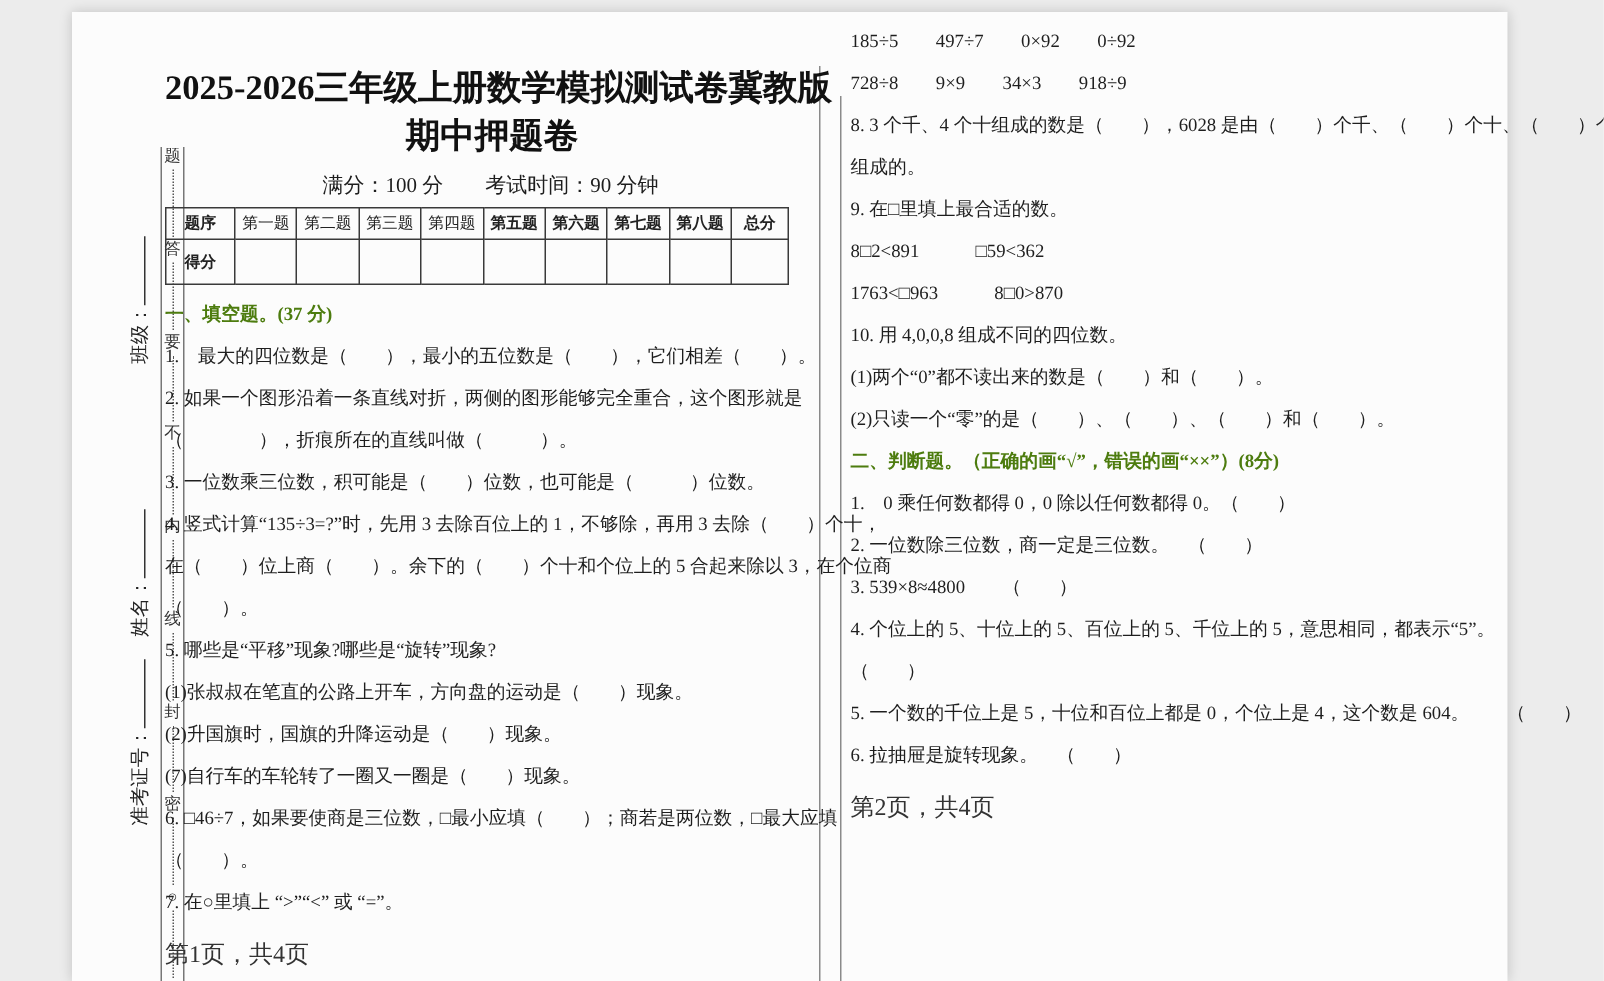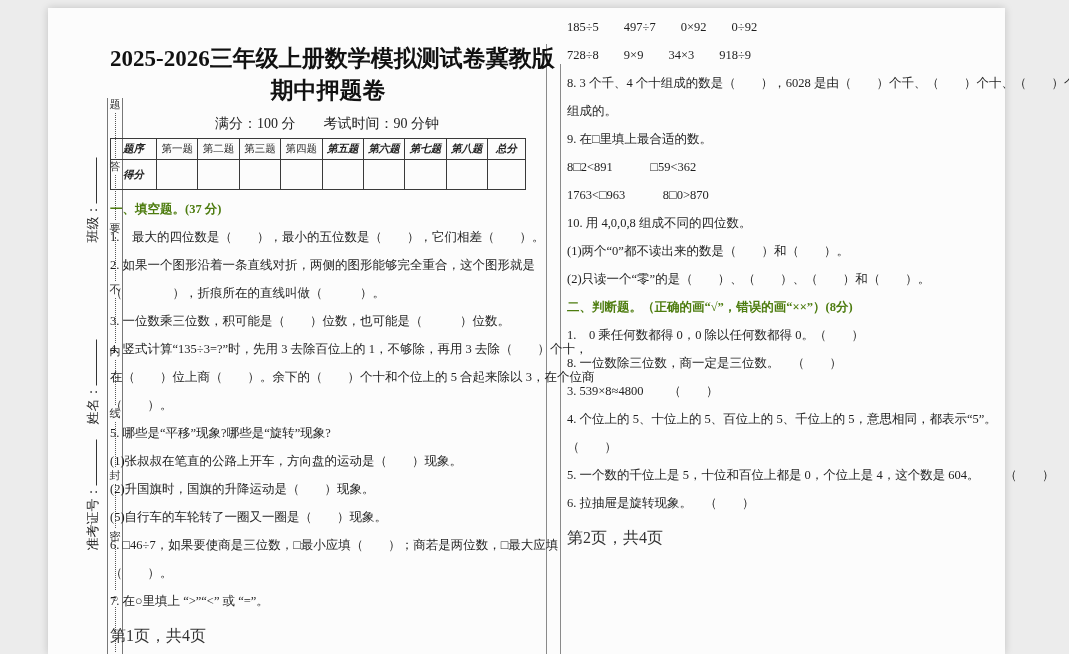--- a/index.html
+++ b/index.html
@@ -23,21 +23,21 @@
   .v-label .blank { display:inline-block; width:46px; border-bottom:1px solid #333; height:12px; }
   
   .leftpage { position:absolute; left:62px; top:5px; width:436px; color:#222; }
   .title { text-align:center; font-weight:bold; font-size:23px; line-height:32px; white-space:nowrap; color:#111; }
   #title1 { margin-top:30px; }
   .exam-info { text-align:center; font-size:14px; margin-top:8px; padding-right:2px; color:#1d1d1d; }
   table.score { width:416px; margin-top:5px; border-collapse:collapse; table-layout:fixed; }
   table.score td { border:1px solid #3a3a3a; font-size:10.5px; text-align:center; height:21px;
                    overflow:hidden; white-space:nowrap; color:#222; }
   table.score tr.score-row td { height:30px; }
-  table.score td.b { font-weight:bold;font-style:italic; }
+  table.score td.b { font-weight:bold; }
   table.score col.c-first { width:46px; } table.score col.c-last { width:38px; }
   .lines { margin-top:10px; }
   .tline { font-size:12.5px; height:18px; line-height:18px; margin-bottom:10px;
            white-space:nowrap; color:#1e1e1e; }
   .tline.heading { color:#4d7c0f; font-weight:bold; }
   .page-footer { font-size:16px; color:#333; margin-top:16px; }
   
   .rightpage { position:absolute; left:519px; top:0; width:430px; color:#222; }
   .rightpage .lines { }
 </style>
@@ -132,21 +132,21 @@
           <div class="tline">1.　最大的四位数是（　　），最小的五位数是（　　），它们相差（　　）。</div>
           <div class="tline">2. 如果一个图形沿着一条直线对折，两侧的图形能够完全重合，这个图形就是</div>
           <div class="tline">（　　　　），折痕所在的直线叫做（　　　）。</div>
           <div class="tline">3. 一位数乘三位数，积可能是（　　）位数，也可能是（　　　）位数。</div>
           <div class="tline">4. 竖式计算“135÷3=?”时，先用 3 去除百位上的 1，不够除，再用 3 去除（　　）个十，</div>
           <div class="tline">在（　　）位上商（　　）。余下的（　　）个十和个位上的 5 合起来除以 3，在个位商</div>
           <div class="tline">（　　）。</div>
           <div class="tline">5. 哪些是“平移”现象?哪些是“旋转”现象?</div>
           <div class="tline">(1)张叔叔在笔直的公路上开车，方向盘的运动是（　　）现象。</div>
           <div class="tline">(2)升国旗时，国旗的升降运动是（　　）现象。</div>
-          <div class="tline">(5)自行车的车轮转了一圈又一圈是（　　）现象。</div>
+          <div class="tline">(7)自行车的车轮转了一圈又一圈是（　　）现象。</div>
           <div class="tline">6. □46÷7，如果要使商是三位数，□最小应填（　　）；商若是两位数，□最大应填</div>
           <div class="tline">（　　）。</div>
           <div class="tline">7. 在○里填上 “&gt;”“&lt;” 或 “=”。</div>
         </div>
       <div class="page-footer">第1页，共4页</div>
     </div>
 
     <div class="rightpage">
       <div class="lines">
           <div class="tline">185÷5　　497÷7　　0×92　　0÷92</div>
@@ -154,21 +154,21 @@
           <div class="tline">8. 3 个千、4 个十组成的数是（　　），6028 是由（　　）个千、（　　）个十、（　　）个一</div>
           <div class="tline">组成的。</div>
           <div class="tline">9. 在□里填上最合适的数。</div>
           <div class="tline">8□2&lt;891　　　□59&lt;362</div>
           <div class="tline">1763&lt;□963　　　8□0&gt;870</div>
           <div class="tline">10. 用 4,0,0,8 组成不同的四位数。</div>
           <div class="tline">(1)两个“0”都不读出来的数是（　　）和（　　）。</div>
           <div class="tline">(2)只读一个“零”的是（　　）、（　　）、（　　）和（　　）。</div>
           <div class="tline heading">二、判断题。（正确的画“√”，错误的画“××”）(8分)</div>
           <div class="tline">1.　0 乘任何数都得 0，0 除以任何数都得 0。（　　）</div>
-          <div class="tline">8. 一位数除三位数，商一定是三位数。　（　　）</div>
+          <div class="tline">2. 一位数除三位数，商一定是三位数。　（　　）</div>
           <div class="tline">3. 539×8≈4800　　（　　）</div>
           <div class="tline">4. 个位上的 5、十位上的 5、百位上的 5、千位上的 5，意思相同，都表示“5”。</div>
           <div class="tline">（　　）</div>
           <div class="tline">5. 一个数的千位上是 5，十位和百位上都是 0，个位上是 4，这个数是 604。　　（　　）</div>
           <div class="tline">6. 拉抽屉是旋转现象。　（　　）</div>
         </div>
       <div class="page-footer">第2页，共4页</div>
     </div>
 
   </div>

